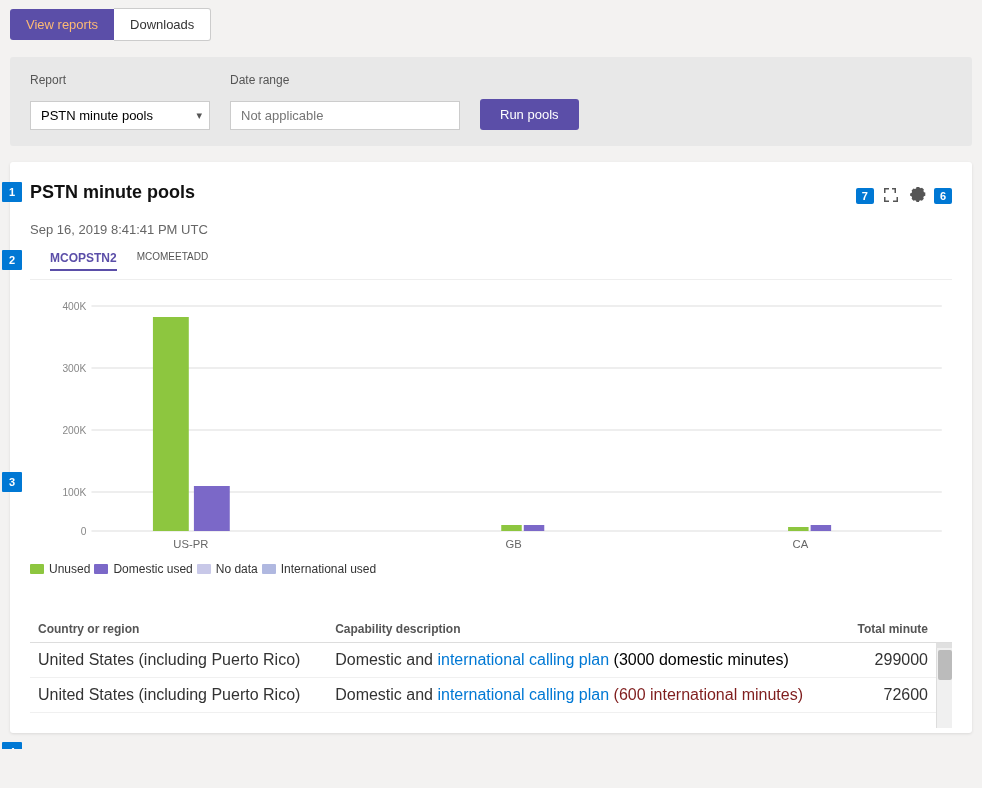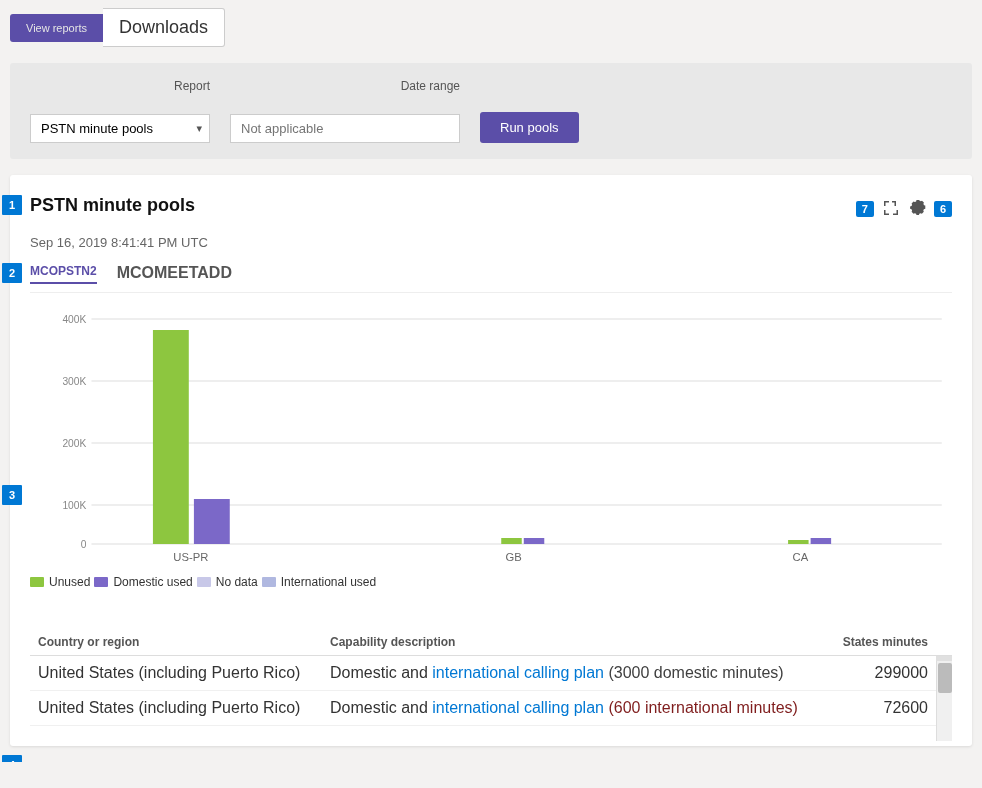--- a/index.html
+++ b/index.html
@@ -13,53 +13,52 @@
     
     .top-nav {
       display: flex;
       align-items: center;
       background: #f3f2f1;
       padding: 8px 10px;
       gap: 0;
     }
     .btn-view-reports {
       background: #5b4ea8;
-      color: #e5e5e5;
+      color: #fdba74;
       border: none;
       padding: 8px 16px;
-      font-size: 11px;
+      font-size: 13px;
       cursor: pointer;
       border-radius: 3px 0 0 3px;
     }
     .btn-downloads {
       background: #fff;
       color: #333;
       border: 1px solid #ccc;
       border-left: none;
       padding: 8px 16px;
-      font-size: 18px;
+      font-size: 13px;
       cursor: pointer;
       border-radius: 0 3px 3px 0;
     }
 
     
     .filter-panel {
       background: #e8e8e8;
       margin: 8px 10px;
       padding: 16px 20px;
       border-radius: 3px;
       display: flex;
       align-items: flex-end;
       gap: 20px;
     }
     .filter-group {
       display: flex;
       flex-direction: column;
-      gap: 21px;
-      align-items: flex-end;
+      gap: 14px;
     }
     .filter-label {
       font-size: 12px;
       color: #555;
     }
     .filter-select-wrap {
       position: relative;
       display: inline-flex;
       align-items: center;
     }
@@ -156,27 +155,28 @@
       border-bottom: 1px solid #eee;
       padding-bottom: 8px;
     }
     .chart-tab {
       font-size: 12px;
       font-weight: 600;
       color: #5b4ea8;
       cursor: pointer;
       padding-bottom: 4px;
       border-bottom: 2px solid transparent;
+      margin-left: 20px;
     }
     .chart-tab.active {
       border-bottom: 2px solid #5b4ea8;
     }
     .chart-tab-inactive {
-      font-size: 16px;
-      font-weight: 700;
+      font-size: 10px;
+      font-weight: 400;
       color: #555;
       cursor: pointer;
     }
 
     
     .chart-area {
       position: relative;
       height: 260px;
       margin-bottom: 6px;
     }
@@ -350,29 +350,29 @@
       <span>International used</span>
     </div>
   </div>
 
   <div style="position:relative;">
     <table class="data-table">
       <thead>
         <tr>
           <th>Country or region</th>
           <th>Capability description</th>
-          <th class="right">States minutes</th>
+          <th class="right">Total minute</th>
           <th style="width:16px;"></th>
         </tr>
       </thead>
       <tbody>
         <tr>
           <td>United States (including Puerto Rico)</td>
           <td>
-            <span style="color:#333;">Domestic and </span><a href="#">international calling plan</a><span style="color:#404040;"> (3000 domestic minutes)</span>
+            <span style="color:#333;">Domestic and </span><a href="#">international calling plan</a><span style="color:#000000;"> (3000 domestic minutes)</span>
           </td>
           <td class="right">299000</td>
           <td style="background:#e0e0e0; width:16px; padding:0;"></td>
         </tr>
         <tr>
           <td>United States (including Puerto Rico)</td>
           <td>
             <span style="color:#333;">Domestic and </span><a href="#">international calling plan</a><span style="color:#7f1d1d;"> (600 international minutes)</span>
           </td>
           <td class="right">72600</td>

